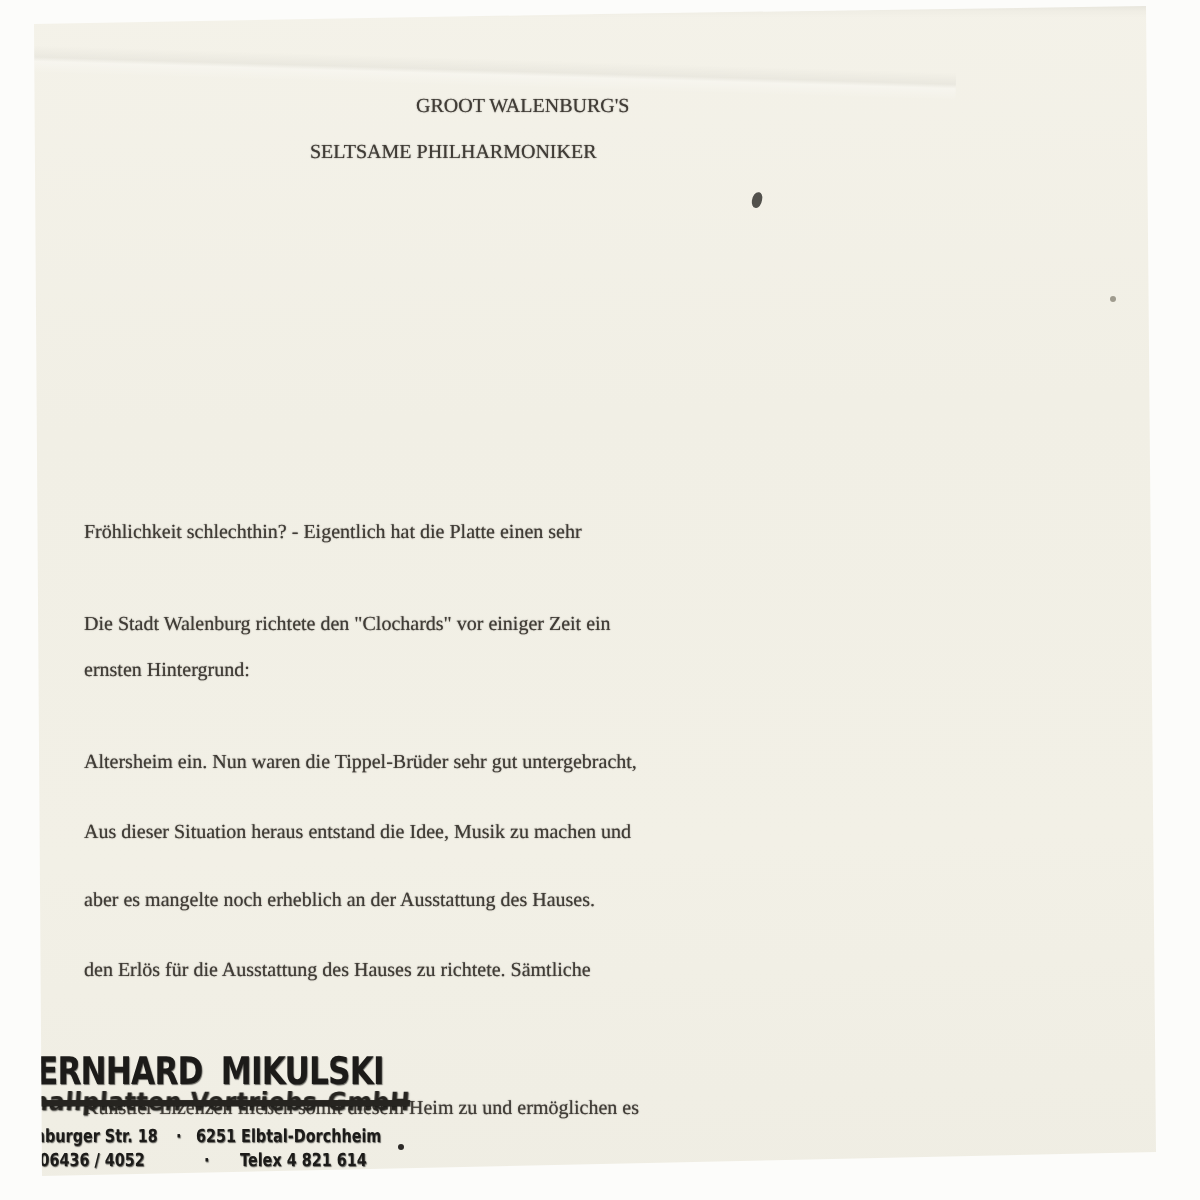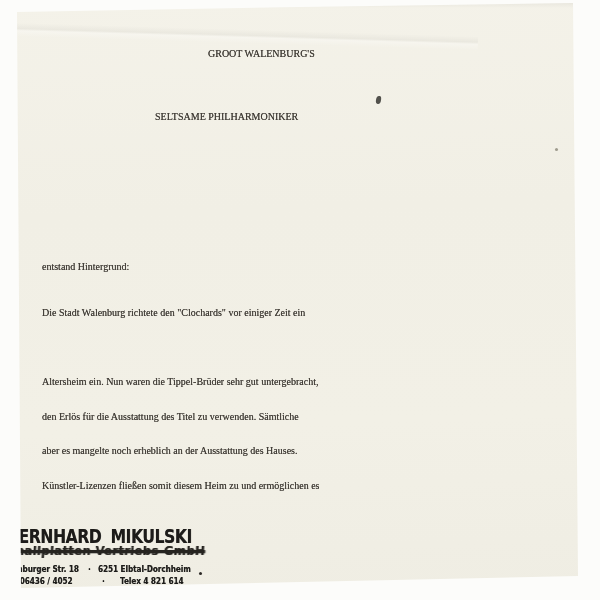--- a/index.html
+++ b/index.html
@@ -74,35 +74,37 @@
   .speck-3 { left:199px; top:572px; width:3px; height:3px; background:#2c2a27; border-radius:50%; }
 </style>
 </head>
 <body>
 
 <div class="paper">
 
   <div class="crease"></div>
 
   <div class="tw" style="top:42px; left:208px;">GROOT WALENBURG'S</div>
-  <div class="tw" style="top:65px; left:155px;margin-top:40px;">SELTSAME PHILHARMONIKER</div>
+  <div class="tw" style="top:65px; left:155px;">SELTSAME PHILHARMONIKER</div>
 
 
   <div class="tw para" style="top:209px;">
-    <div class="tline">entstand Hintergrund:</div>
+    <div class="tline">Fröhlichkeit schlechthin? - Eigentlich hat die Platte einen sehr</div>
+    <div class="tline">ernsten Hintergrund:</div>
   </div>
 
   <div class="tw para" style="top:255px;">
     <div class="tline">Die Stadt Walenburg richtete den "Clochards" vor einiger Zeit ein</div>
     <div class="tline">Altersheim ein. Nun waren die Tippel-Brüder sehr gut untergebracht,</div>
     <div class="tline">aber es mangelte noch erheblich an der Ausstattung des Hauses.</div>
   </div>
 
   <div class="tw para" style="top:359px;">
-    <div class="tline">den Erlös für die Ausstattung des Titel zu verwenden. Sämtliche</div>
+    <div class="tline">Aus dieser Situation heraus entstand die Idee, Musik zu machen und</div>
+    <div class="tline">den Erlös für die Ausstattung des Hauses zu richtete. Sämtliche</div>
     <div class="tline">Künstler-Lizenzen fließen somit diesem Heim zu und ermöglichen es</div>
     
     
   </div>
 
   <div>
     <div class="stamp-text stamp-l1">BERNHARD MIKULSKI</div>
     <div class="stamp-text stamp-l2">challplatten-Vertriebs-GmbH</div>
 
     <div class="stamp-text stamp-sm" style="left:15px; top:564px;">mburger Str. 18</div>

